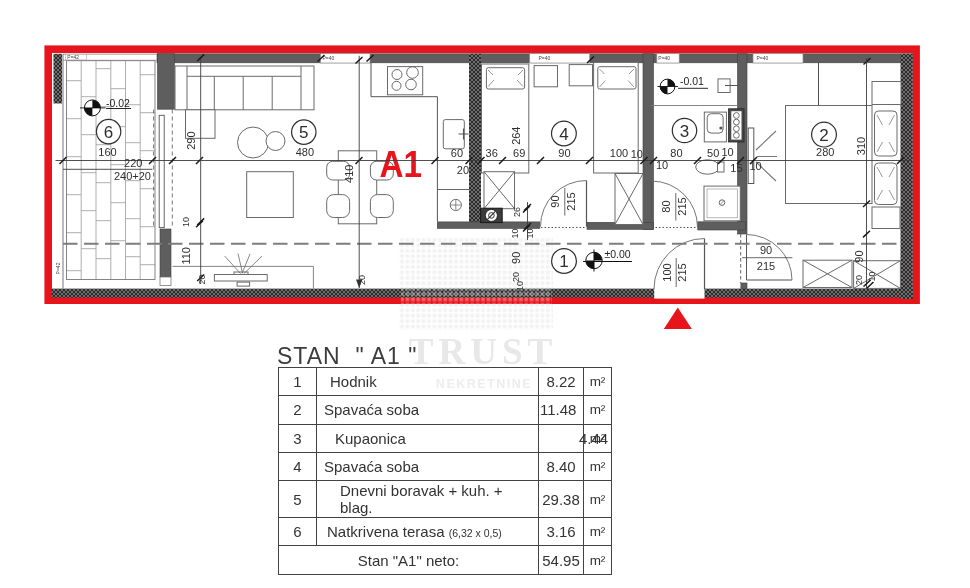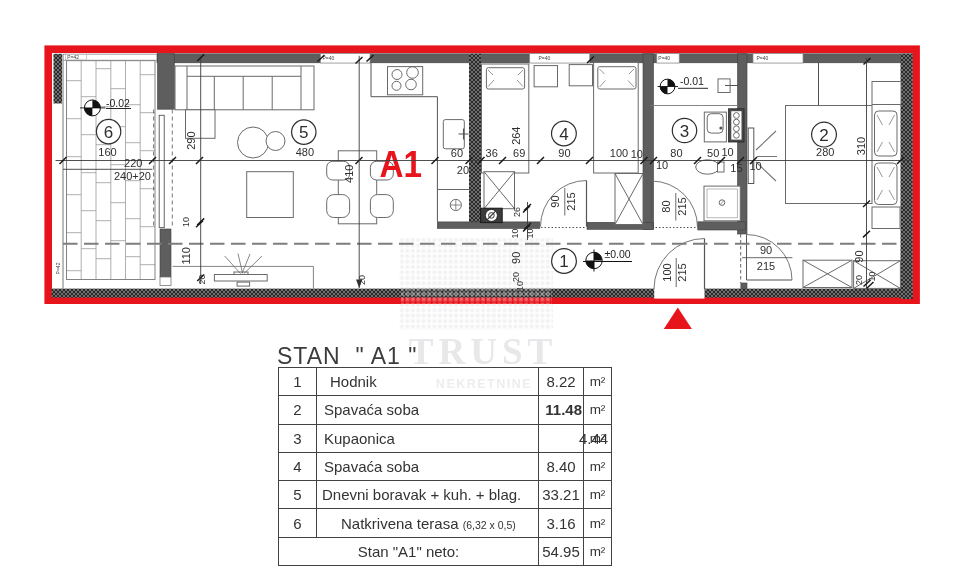--- a/index.html
+++ b/index.html
@@ -465,48 +465,48 @@
 <tr style="height:28.3px;">
           <td style="border:1.5px solid #424242;text-align:center;">1</td>
           <td style="border:1.5px solid #424242;padding-left:13px;">Hodnik</td>
           <td style="border:1.5px solid #424242;text-align:center;">8.22</td>
           <td style="border:1.5px solid #424242;text-align:center;font-size:13.5px;">m²</td>
         </tr>
 
 <tr style="height:28.3px;">
           <td style="border:1.5px solid #424242;text-align:center;">2</td>
           <td style="border:1.5px solid #424242;padding-left:7px;">Spavaća soba</td>
-          <td style="border:1.5px solid #424242;text-align:right;font-weight:bold;">11.48</td>
+          <td style="border:1.5px solid #424242;text-align:left;">11.48</td>
           <td style="border:1.5px solid #424242;text-align:center;font-size:13.5px;">m²</td>
         </tr>
 
 <tr style="height:28.3px;">
           <td style="border:1.5px solid #424242;text-align:center;">3</td>
-          <td style="border:1.5px solid #424242;padding-left:7px;">Kupaonica</td>
+          <td style="border:1.5px solid #424242;padding-left:18px;">Kupaonica</td>
           <td style="border:1.5px solid #424242;text-align:center;padding-left:40px;">4.44</td>
           <td style="border:1.5px solid #424242;text-align:center;font-size:13.5px;">m²</td>
         </tr>
 
 <tr style="height:28.3px;">
           <td style="border:1.5px solid #424242;text-align:center;">4</td>
           <td style="border:1.5px solid #424242;padding-left:7px;">Spavaća soba</td>
           <td style="border:1.5px solid #424242;text-align:center;margin-top:15px;">8.40</td>
           <td style="border:1.5px solid #424242;text-align:center;font-size:13.5px;">m²</td>
         </tr>
 
 <tr style="height:28.3px;">
           <td style="border:1.5px solid #424242;text-align:center;">5</td>
-          <td style="border:1.5px solid #424242;padding-left:5px;">Dnevni boravak + kuh. + blag.</td>
-          <td style="border:1.5px solid #424242;text-align:center;">33.21</td>
+          <td style="border:1.5px solid #424242;padding-left:23px;">Dnevni boravak + kuh. + blag.</td>
+          <td style="border:1.5px solid #424242;text-align:center;">29.38</td>
           <td style="border:1.5px solid #424242;text-align:center;font-size:13.5px;">m²</td>
         </tr>
 
 <tr style="height:28.3px;">
           <td style="border:1.5px solid #424242;text-align:center;">6</td>
-          <td style="border:1.5px solid #424242;padding-left:24px;margin-top:31px;">Natkrivena terasa <span style="font-size:10.5px;">(6,32 x 0,5)</span></td>
+          <td style="border:1.5px solid #424242;padding-left:10px;margin-top:31px;">Natkrivena terasa <span style="font-size:10.5px;">(6,32 x 0,5)</span></td>
           <td style="border:1.5px solid #424242;text-align:center;">3.16</td>
           <td style="border:1.5px solid #424242;text-align:center;font-size:13.5px;">m²</td>
         </tr>
 
 <tr style="height:28.3px;">
           <td colspan="2" style="border:1.5px solid #424242;text-align:center;">Stan "A1" neto:</td>
           <td style="border:1.5px solid #424242;text-align:center;">54.95</td>
           <td style="border:1.5px solid #424242;text-align:center;font-size:13.5px;">m²</td>
         </tr>
 </tbody>

